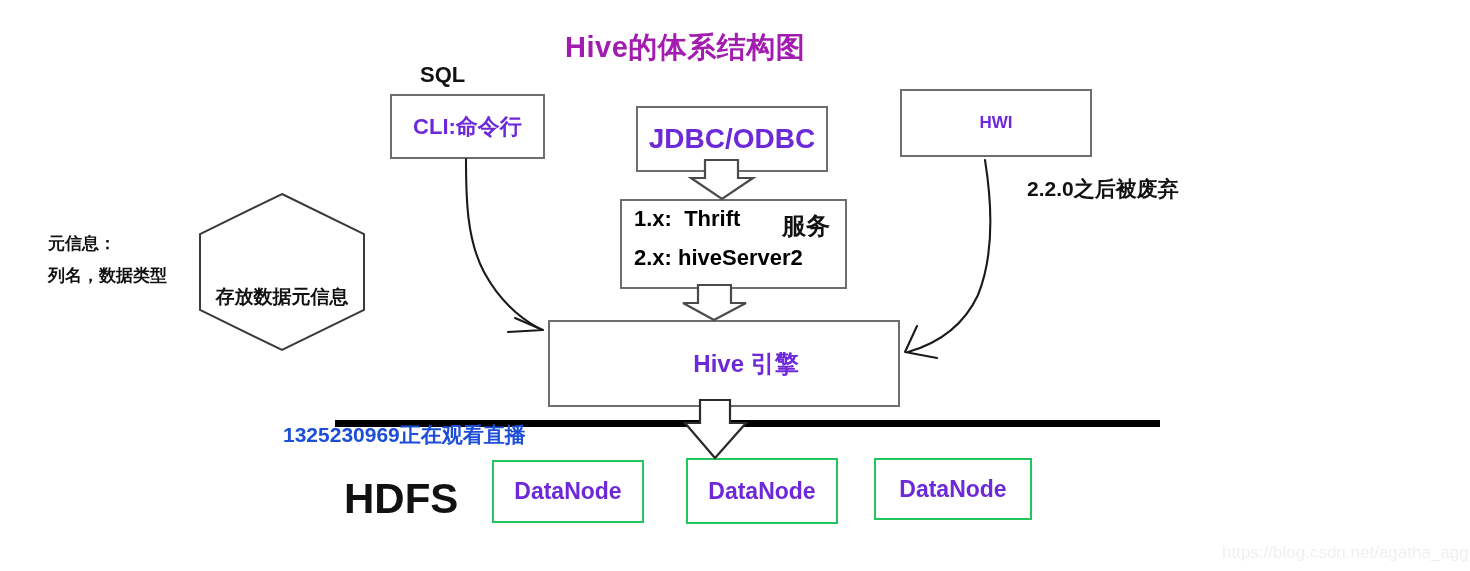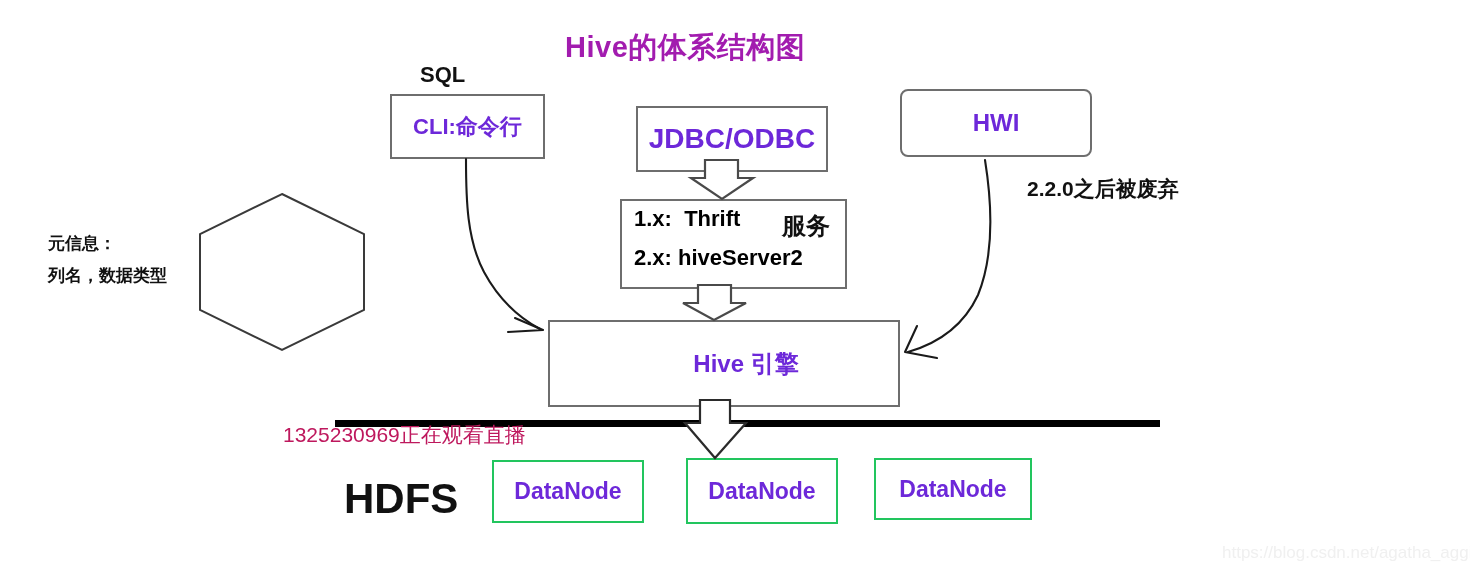--- a/index.html
+++ b/index.html
@@ -51,22 +51,22 @@
     width: 1470px;
     height: 571px;
     pointer-events: none;
   }
   .thick-rule {
     position: absolute;
     background: #000000;
   }
   .watermark-live {
     position: absolute;
-    color: #be185d;
-    font-weight: normal;
+    color: #1d4ed8;
+    font-weight: bold;
     white-space: pre;
   }
   .watermark-csdn {
     position: absolute;
     color: #f0f0f0;
     white-space: pre;
   }
   .title {
     position: absolute;
     font-weight: bold;
@@ -94,39 +94,40 @@
   <div class="plain-text" style="left:1027px; top:175px; font-size:21px;">2.2.0之后被废弃</div>
 
   <div class="node box-thin" style="left:390px; top:94px; width:155px; height:65px; font-size:22px;">
     <span>CLI:命令行</span>
   </div>
 
   <div class="node box-thin" style="left:636px; top:94px; width:192px; height:66px; font-size:28px;margin-top:12px;">
     <span>JDBC/ODBC</span>
   </div>
 
-  <div class="node box-thin" style="left:900px; top:89px; width:192px; height:68px; font-size:24px;border-radius:8px;">
+  <div class="node box-thin" style="left:900px; top:89px; width:192px; height:68px; font-size:17px;">
     <span>HWI</span>
   </div>
 
   <div class="box-thin" style="position:absolute; left:620px; top:199px; width:223px; height:86px;">
     <div class="thrift-line" style="left:12px; top:5px; font-size:22px;">1.x:  Thrift</div>
     <div class="thrift-line" style="left:12px; top:44px; font-size:22px;">2.x: hiveServer2</div>
   </div>
 
   <div class="plain-text" style="left:782px; top:209px; font-size:24px;">服务</div>
 
   <div class="node box-thin" style="left:548px; top:320px; width:352px; height:87px; font-size:24px;padding-left:44px;">
     <span>Hive 引擎</span>
   </div>
 
   <div style="position:absolute; left:197px; top:192px; width:170px; height:160px;">
     <svg width="170" height="160" viewBox="0 0 170 160">
       <polygon points="85,2 167,42 167,118 85,158 3,118 3,42" fill="#ffffff" stroke="#3a3a3a" stroke-width="2"></polygon>
     </svg>
+    <div class="plain-text" style="left:8px; top:92px; width:154px; text-align:center; font-size:19px;">存放数据元信息</div>
   </div>
 
   <div class="thick-rule" style="left:335px; top:420px; width:825px; height:7px;"></div>
 
   <div class="plain-text" style="left:344px; top:470px; font-size:42px;">HDFS</div>
 
   <div class="node box-thick" style="left:492px; top:460px; width:152px; height:63px; font-size:23px;">
     <span>DataNode</span>
   </div>
 

